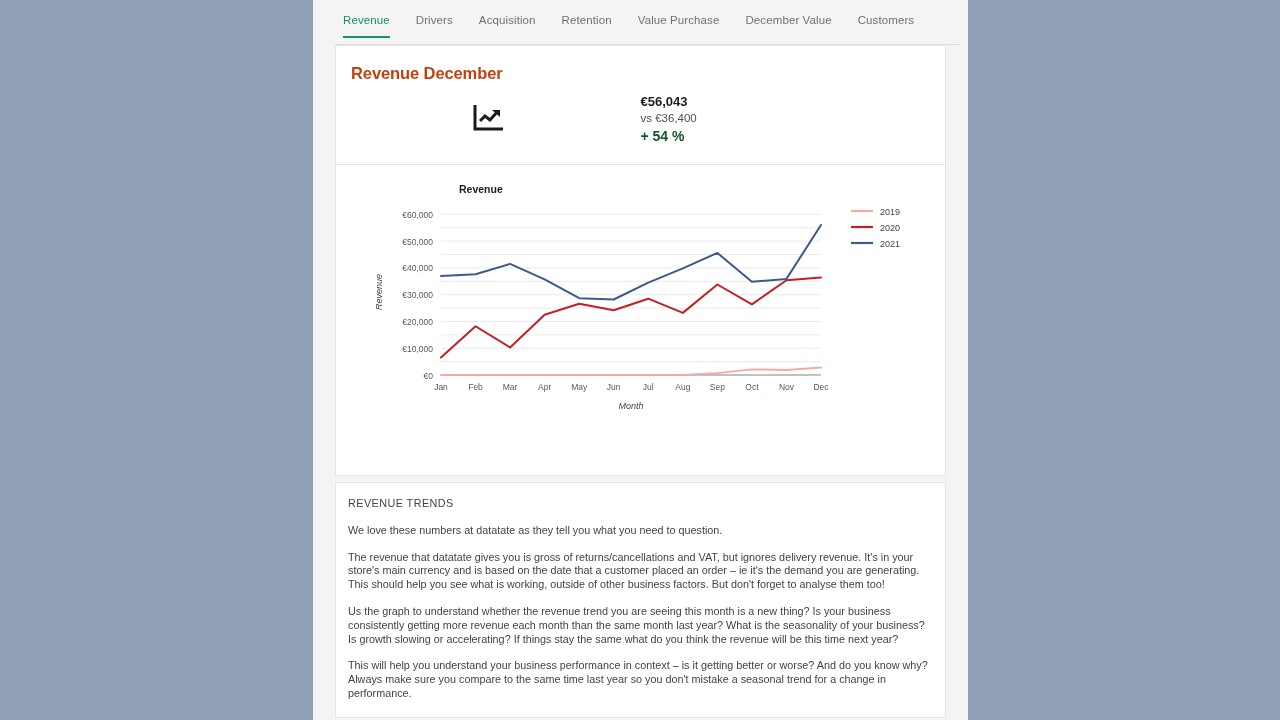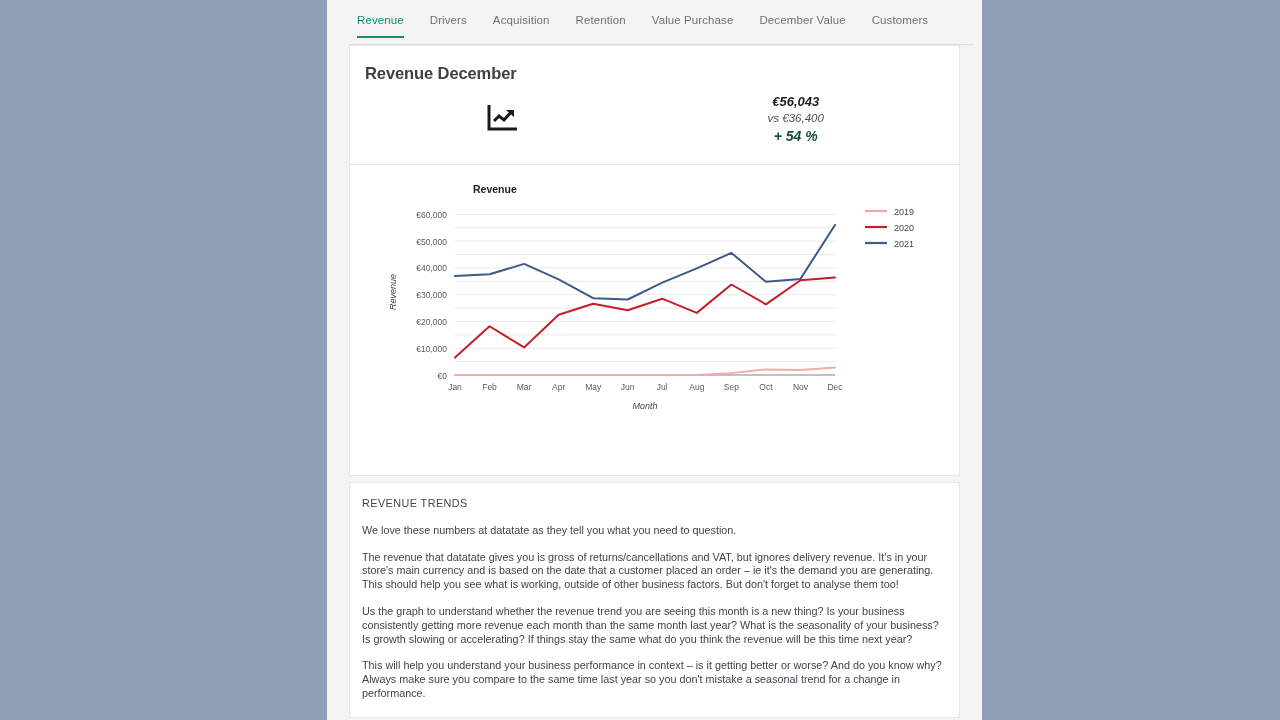--- a/index.html
+++ b/index.html
@@ -5,21 +5,21 @@
   * { box-sizing: border-box; }
   html, body {
     margin: 0; padding: 0;
     width: 1280px; height: 720px;
     overflow: hidden;
     background: #8f9fb6;
     font-family: "Liberation Sans", sans-serif;
   }
   #page {
     position: absolute;
-    left: 327px; top: 0;
+    left: 313px; top: 0;
     width: 655px; height: 720px;
     background: #f4f4f4;
     overflow: hidden;
   }
 
   
   .tabbar {
     position: relative;
     height: 45px;
     padding: 0 0 0 30px;
@@ -61,21 +61,21 @@
   }
   .card + .card { margin-top: 6px; }
 
   .summary { position: relative; }
   .summary-top {
     padding: 18px 20px 0 15px;
   }
   .title {
     font-size: 16.5px;
     font-weight: bold;
-    color: #404040;
+    color: #c2410c;
     margin: 0 0 2px 0;
     letter-spacing: -.1px;
   }
   .subtitle {
     font-size: 11.5px;
     color: #4f545a;
     margin: 0;
   }
   .summary-body {
     display: flex;
@@ -85,24 +85,22 @@
   }
   .icon-cell {
     width: 50%;
     display: flex;
     justify-content: center;
     align-items: center;
   }
   .chart-icon { display: block; }
   .figures {
     width: 50%;
-    text-align: center;
     padding-right: 22px;
     line-height: 1.35;
-    font-style: italic;
   }
   .fig-main {
     font-size: 13px;
     font-weight: bold;
     color: #1d1d1d;
   }
   .fig-vs {
     font-size: 11.5px;
     color: #4a4f55;
   }

